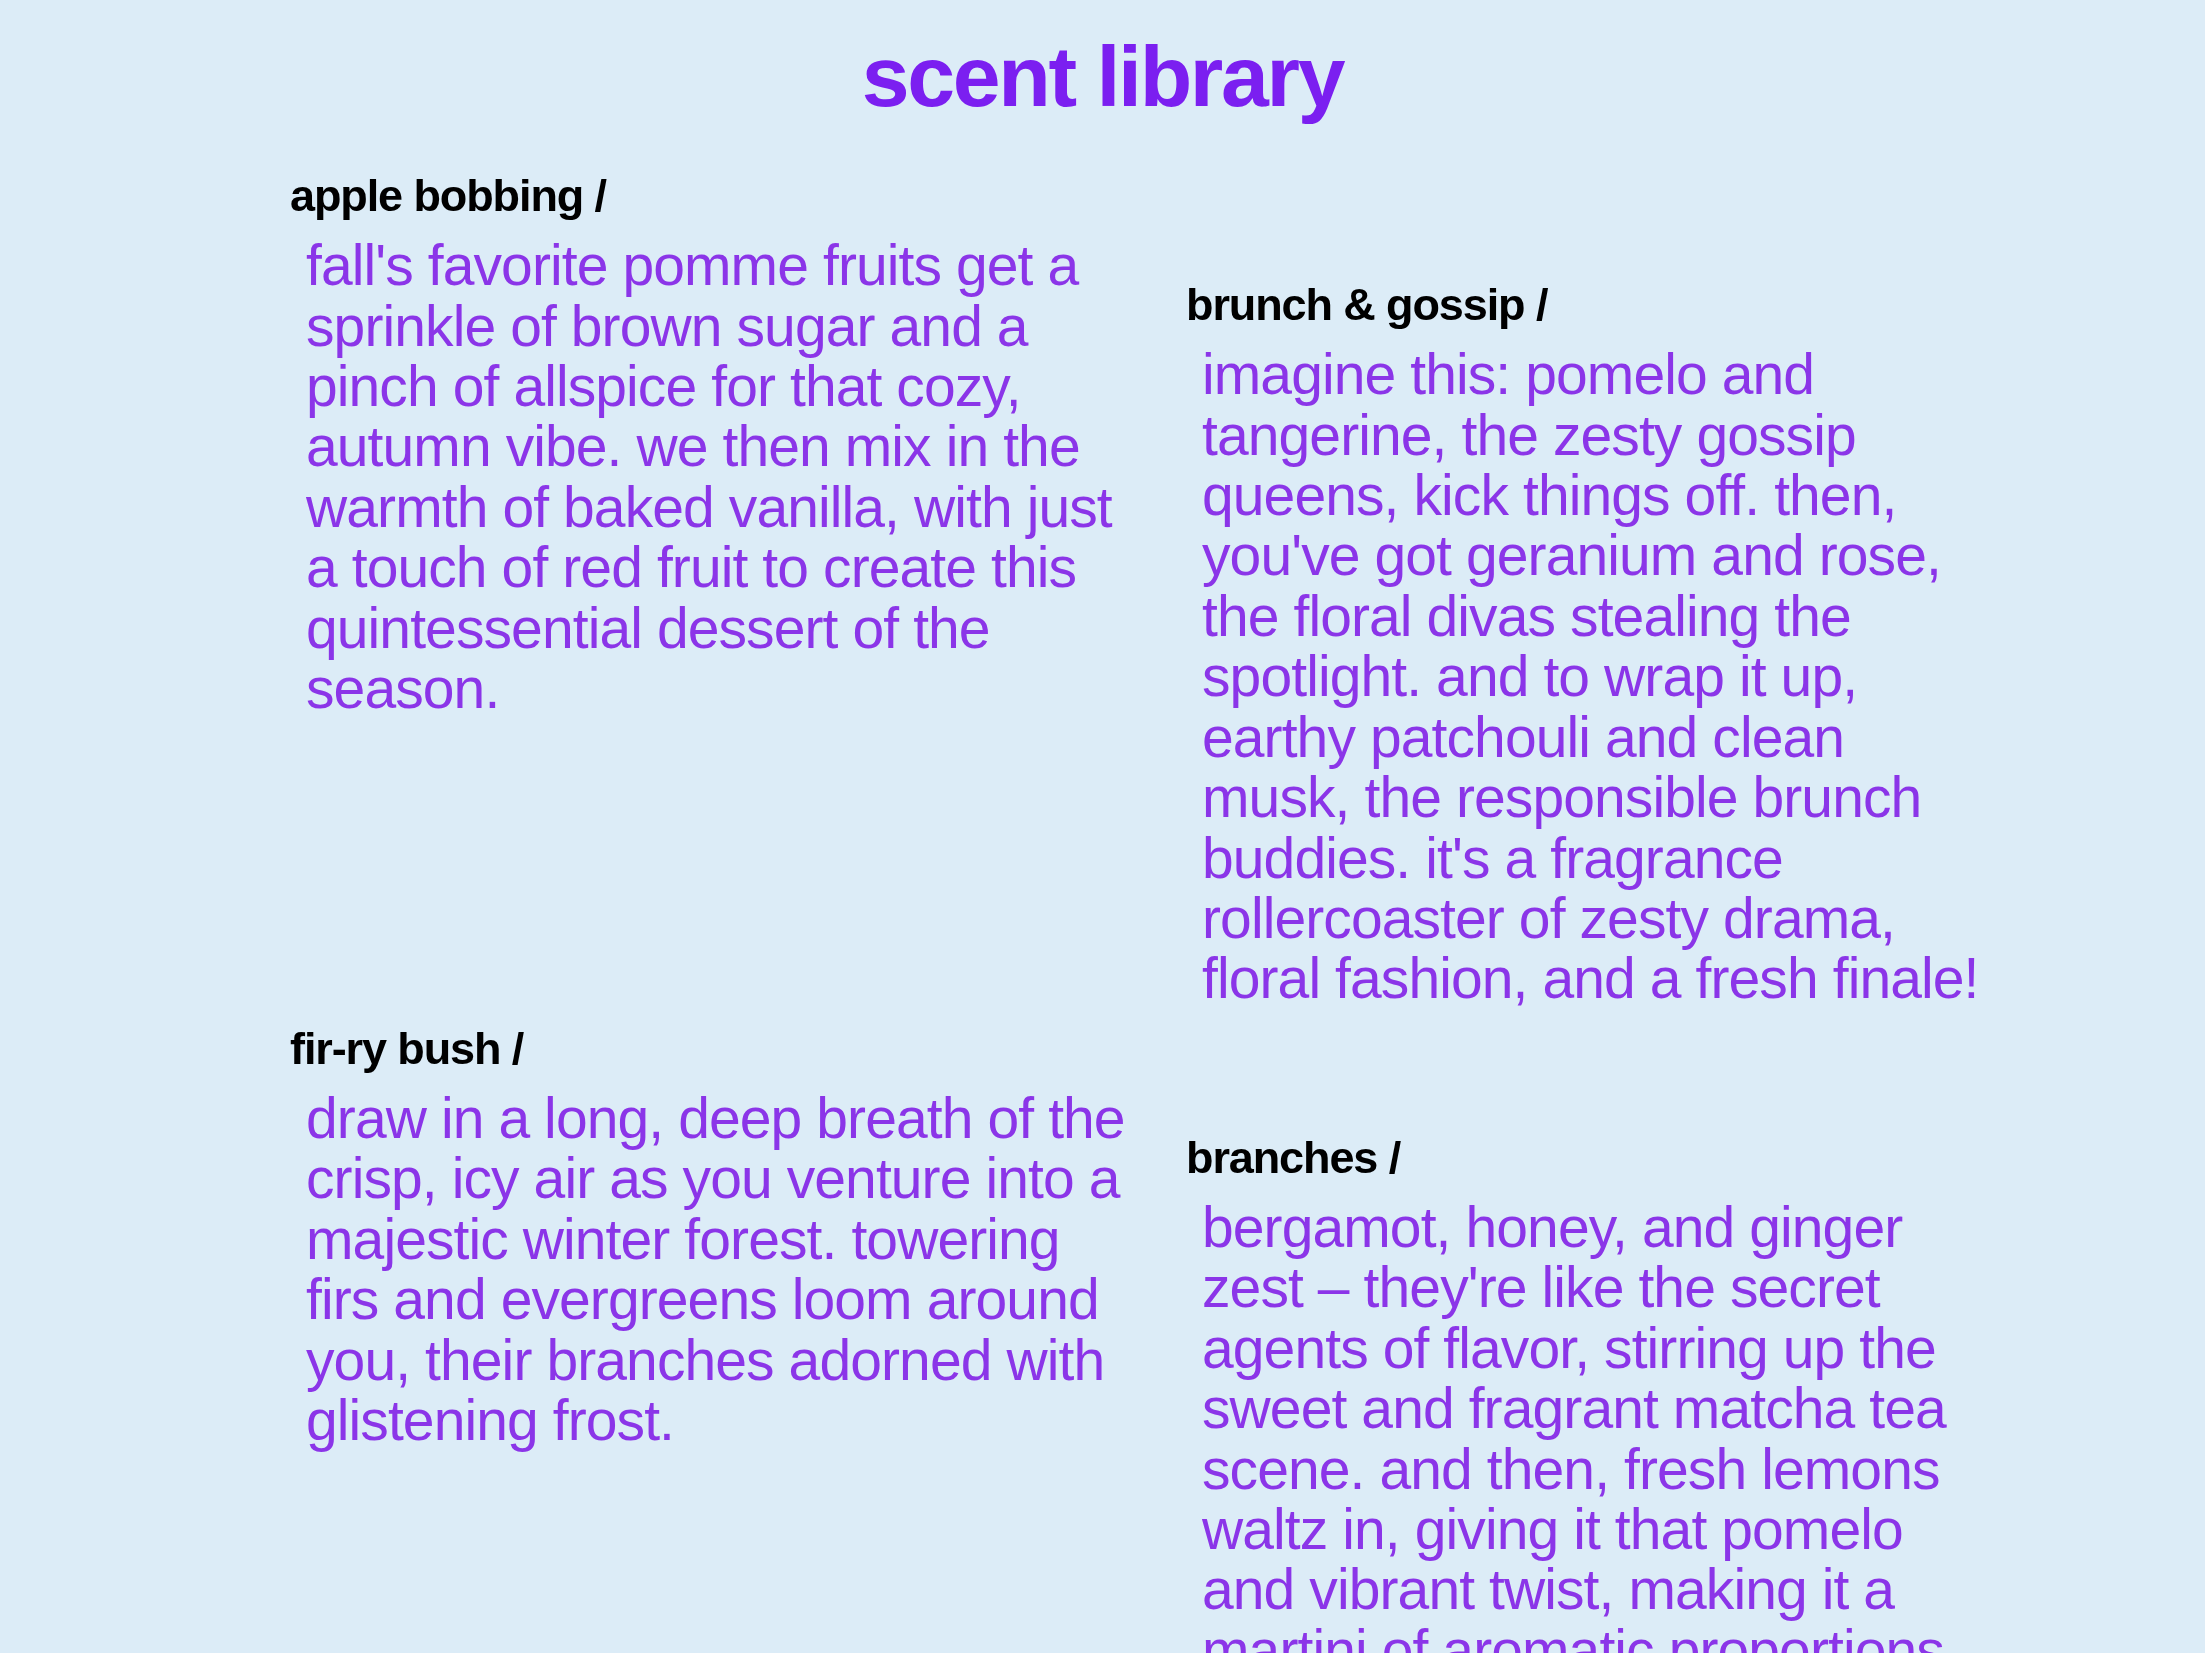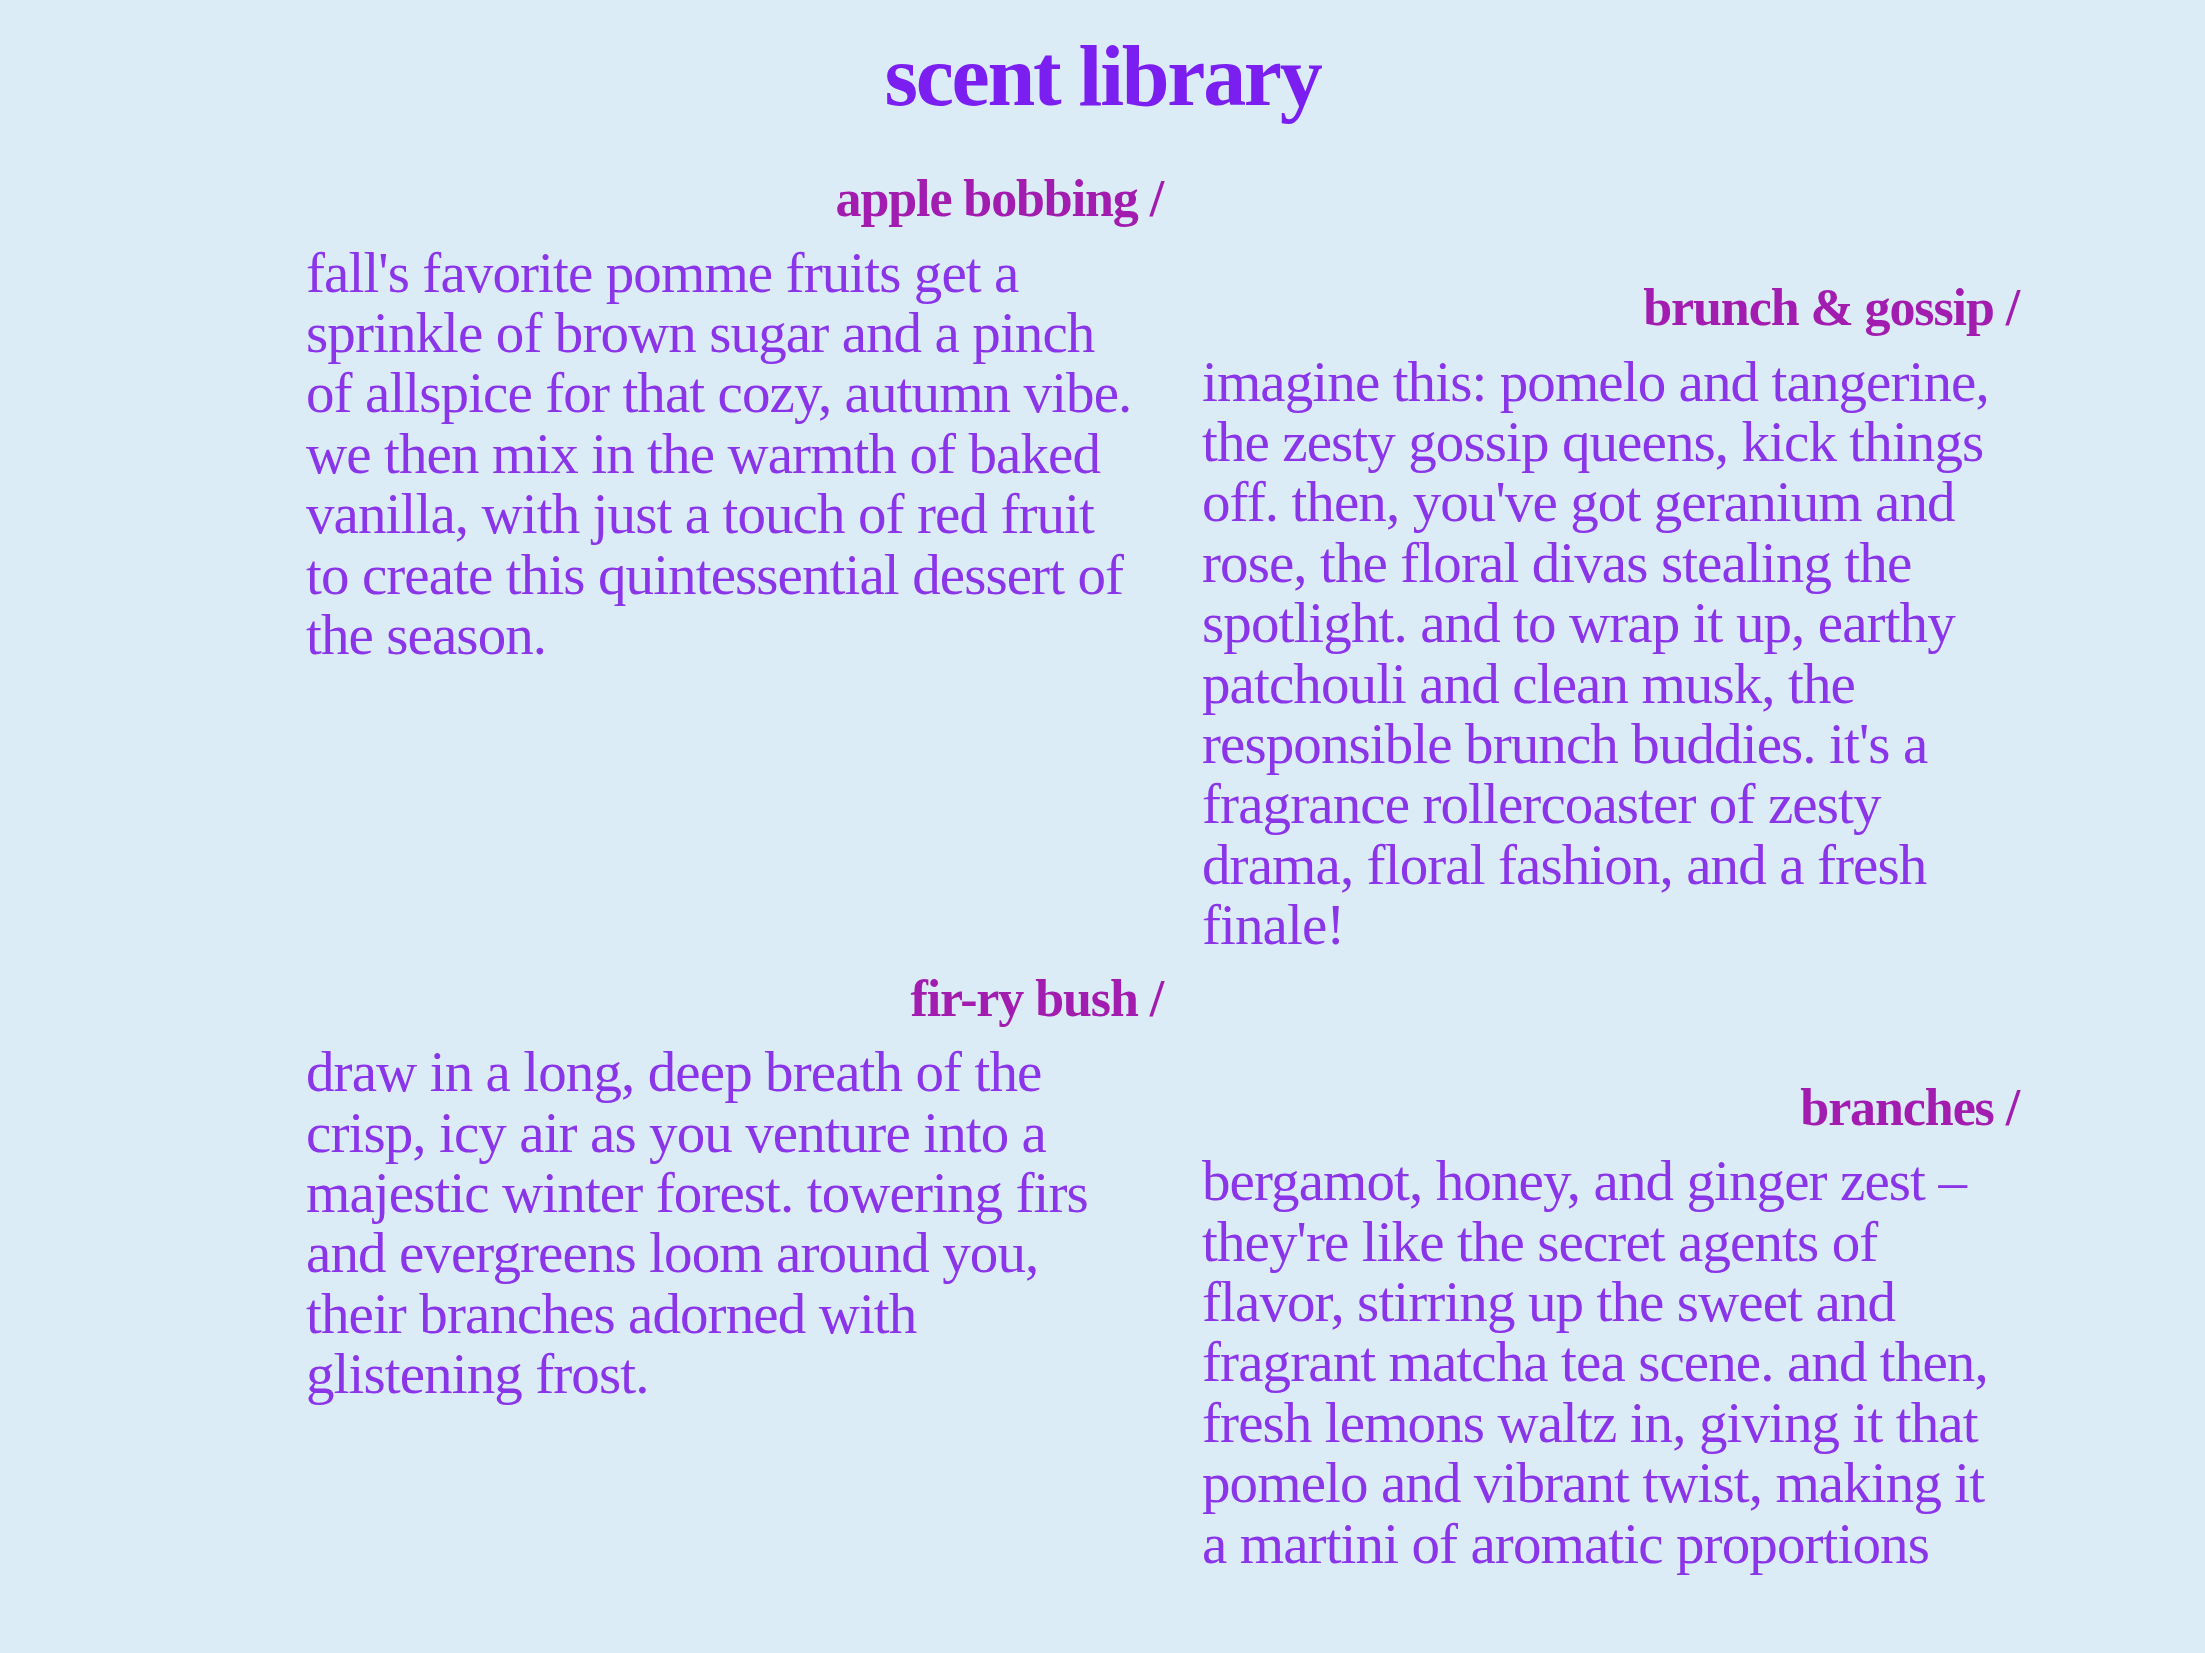--- a/index.html
+++ b/index.html
@@ -11,21 +11,20 @@
     height: 1654px;
     background: #dcecf7;
     font-family: "Liberation Sans", sans-serif;
     overflow: hidden;
   }
   .page {
     position: relative;
     width: 2205px;
     height: 1536px;
     box-sizing: border-box;
-    font-family: Liberation Serif, serif;
   }
   .page-title {
     text-align: center;
     color: #7b1ff0;
     font-size: 86px;
     font-weight: bold;
     letter-spacing: -2.3px;
     line-height: 1.0;
     padding-top: 33px;
     margin: 0;
@@ -39,28 +38,27 @@
     grid-template-columns: 896px 856px;
     grid-template-rows: auto auto;
     column-gap: 0px;
     row-gap: 0px;
   }
   .entry {
     padding-right: 23px;
     box-sizing: border-box;
   }
   .entry-title {
-    color: #a21caf;
-    font-size: 52px;
+    color: #000000;
+    font-size: 45px;
     font-weight: bold;
     letter-spacing: -1.1px;
     line-height: 1.05;
     margin: 0 0 6.9px 0;
     white-space: nowrap;
-    text-align: right;
   }
   .entry-desc {
     color: #8b35e8;
     font-size: 57px;
     font-weight: 500;
     letter-spacing: -0.9px;
     line-height: 1.06;
     margin: 16px;
   }
   .entry.r2 {

